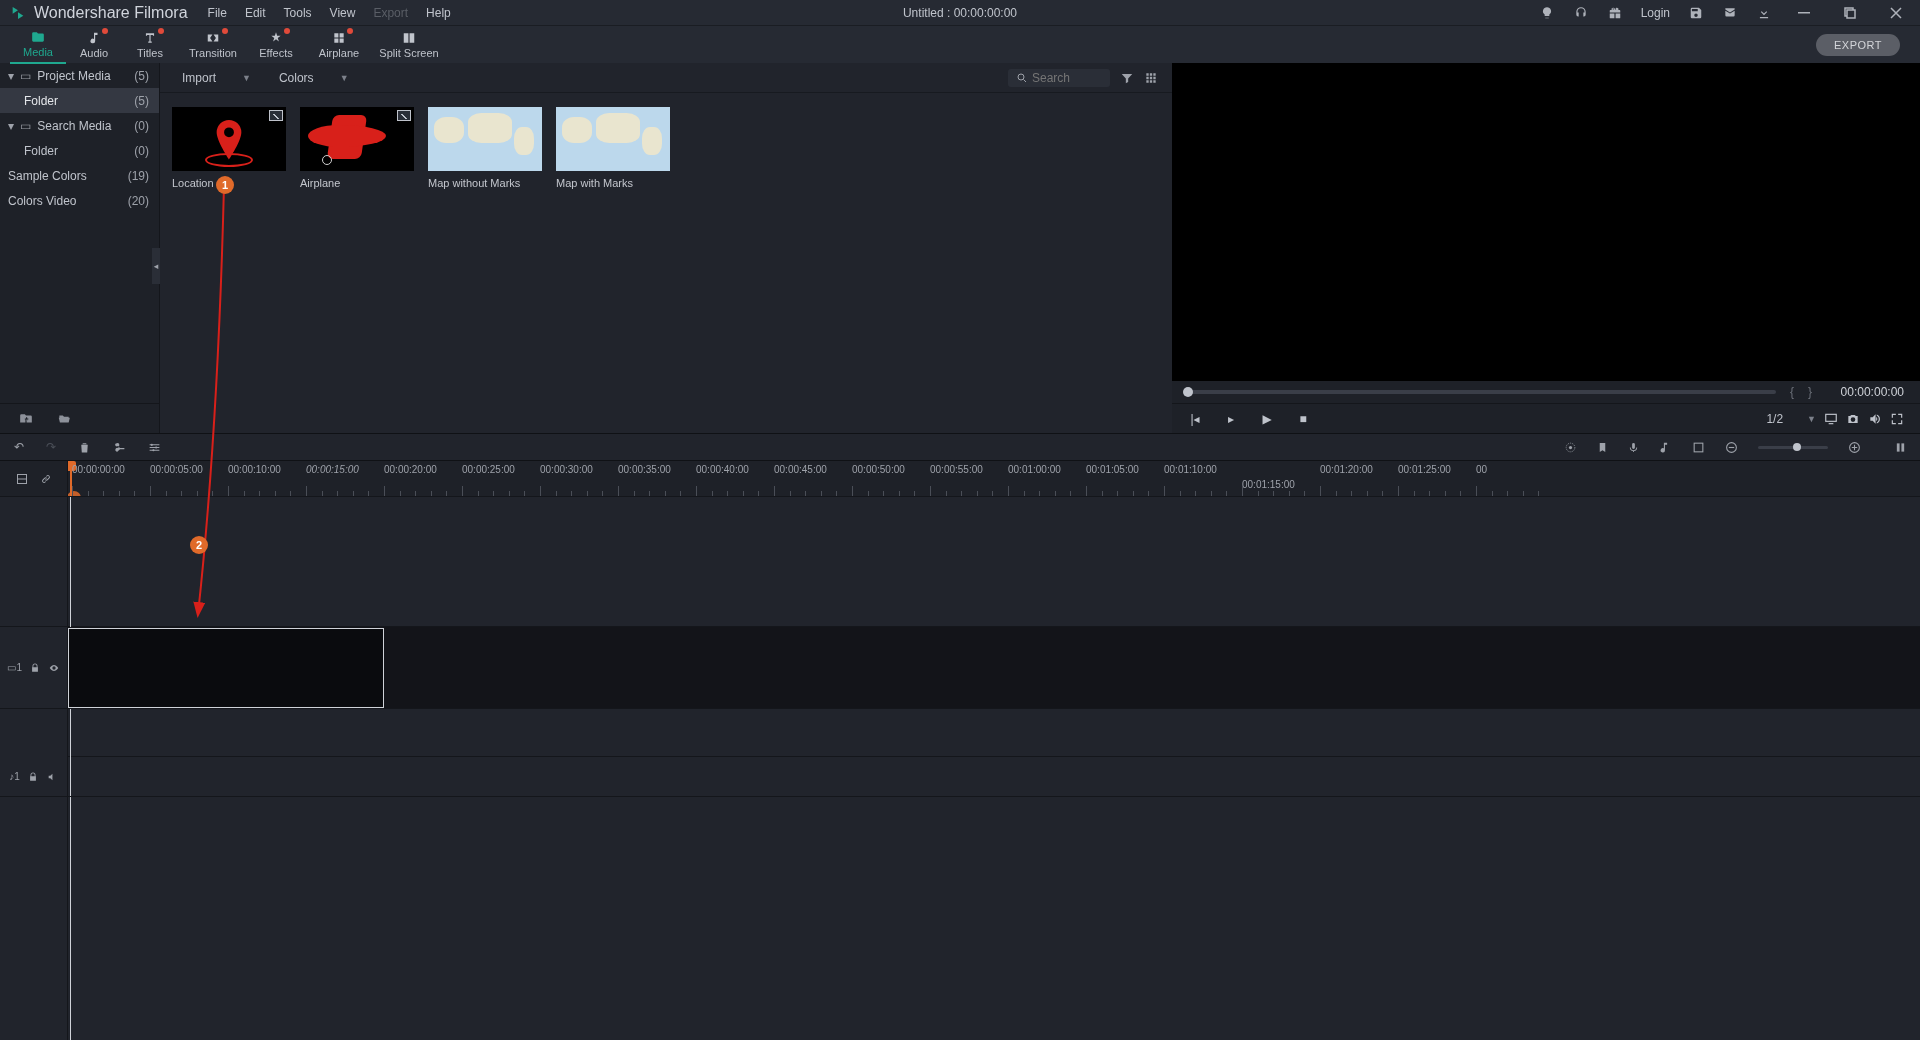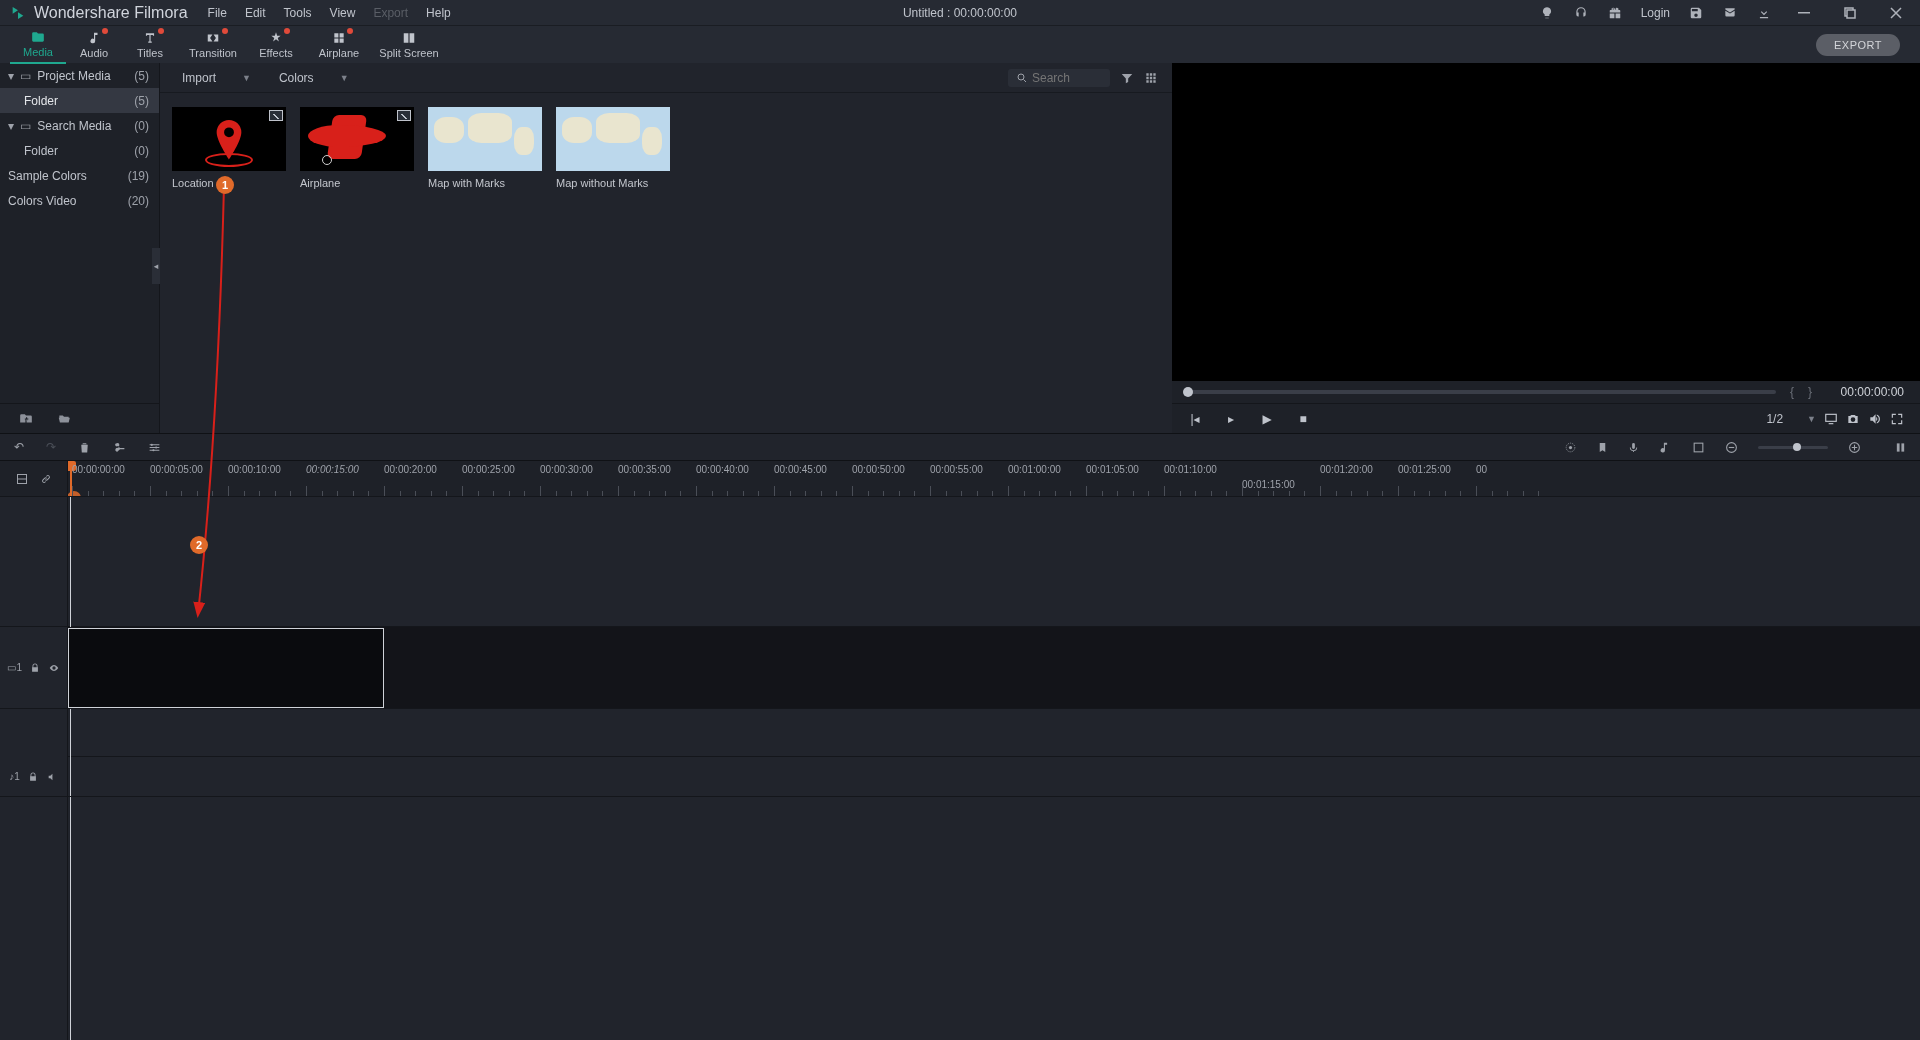--- a/index.html
+++ b/index.html
@@ -353,29 +353,29 @@
             <div class="badge-img"></div>
           </div>
         <div class="clip-label">Airplane</div>
       </div>
       <div class="clip">
         <div class="thumb th-map">
             <div class="land" style="left:6px;top:10px;width:30px;height:26px;border-radius:40%"></div>
             <div class="land" style="left:40px;top:6px;width:44px;height:30px;border-radius:30%"></div>
             <div class="land" style="left:86px;top:20px;width:20px;height:28px;border-radius:40%"></div>
           </div>
-        <div class="clip-label">Map with Marks</div>
+        <div class="clip-label">Map without Marks</div>
       </div>
       <div class="clip">
         <div class="thumb th-map">
             <div class="land" style="left:6px;top:10px;width:30px;height:26px;border-radius:40%"></div>
             <div class="land" style="left:40px;top:6px;width:44px;height:30px;border-radius:30%"></div>
             <div class="land" style="left:86px;top:20px;width:20px;height:28px;border-radius:40%"></div>
           </div>
-        <div class="clip-label">Map without Marks</div>
+        <div class="clip-label">Map with Marks</div>
       </div>
     </div>
   </div>
 
   <div class="preview">
     <div class="viewer"></div>
     <div class="pv-slider">
       <div class="pv-track">
           <div class="pv-thumb"></div>
         </div>

